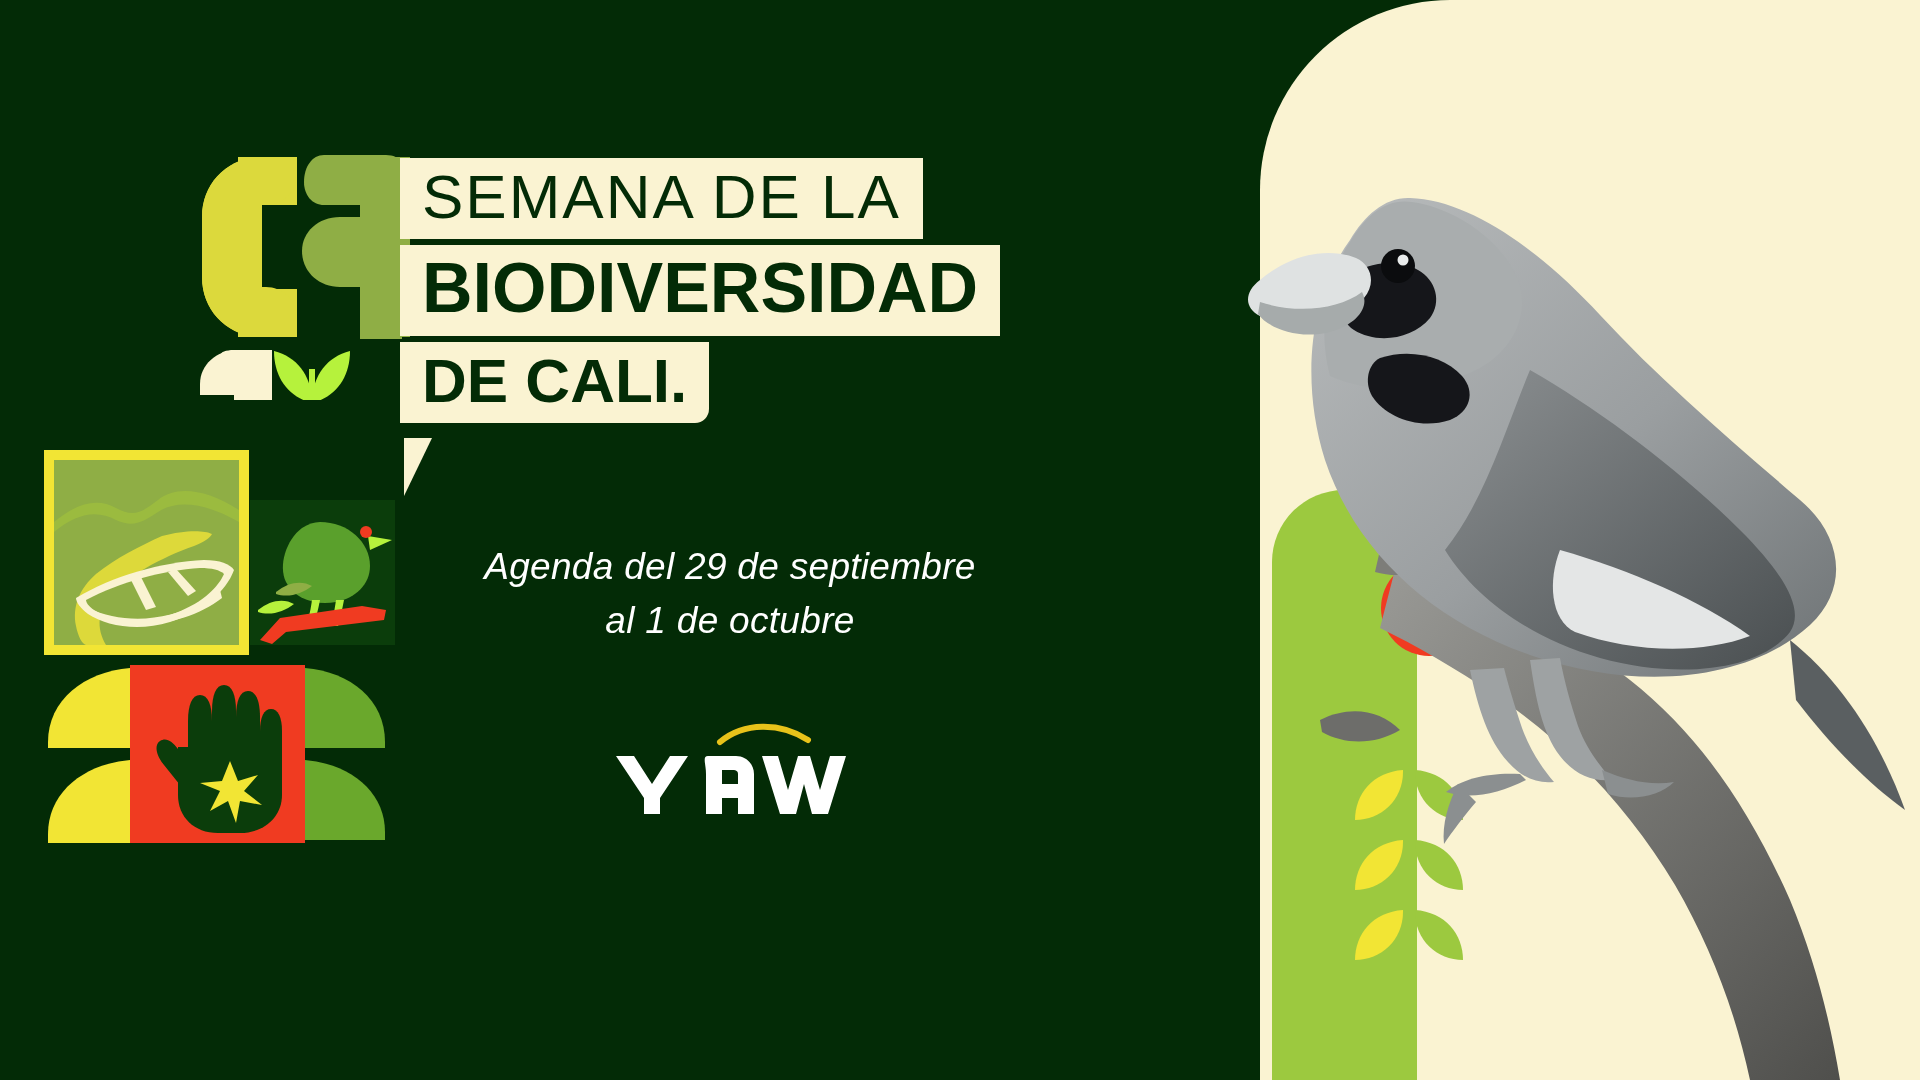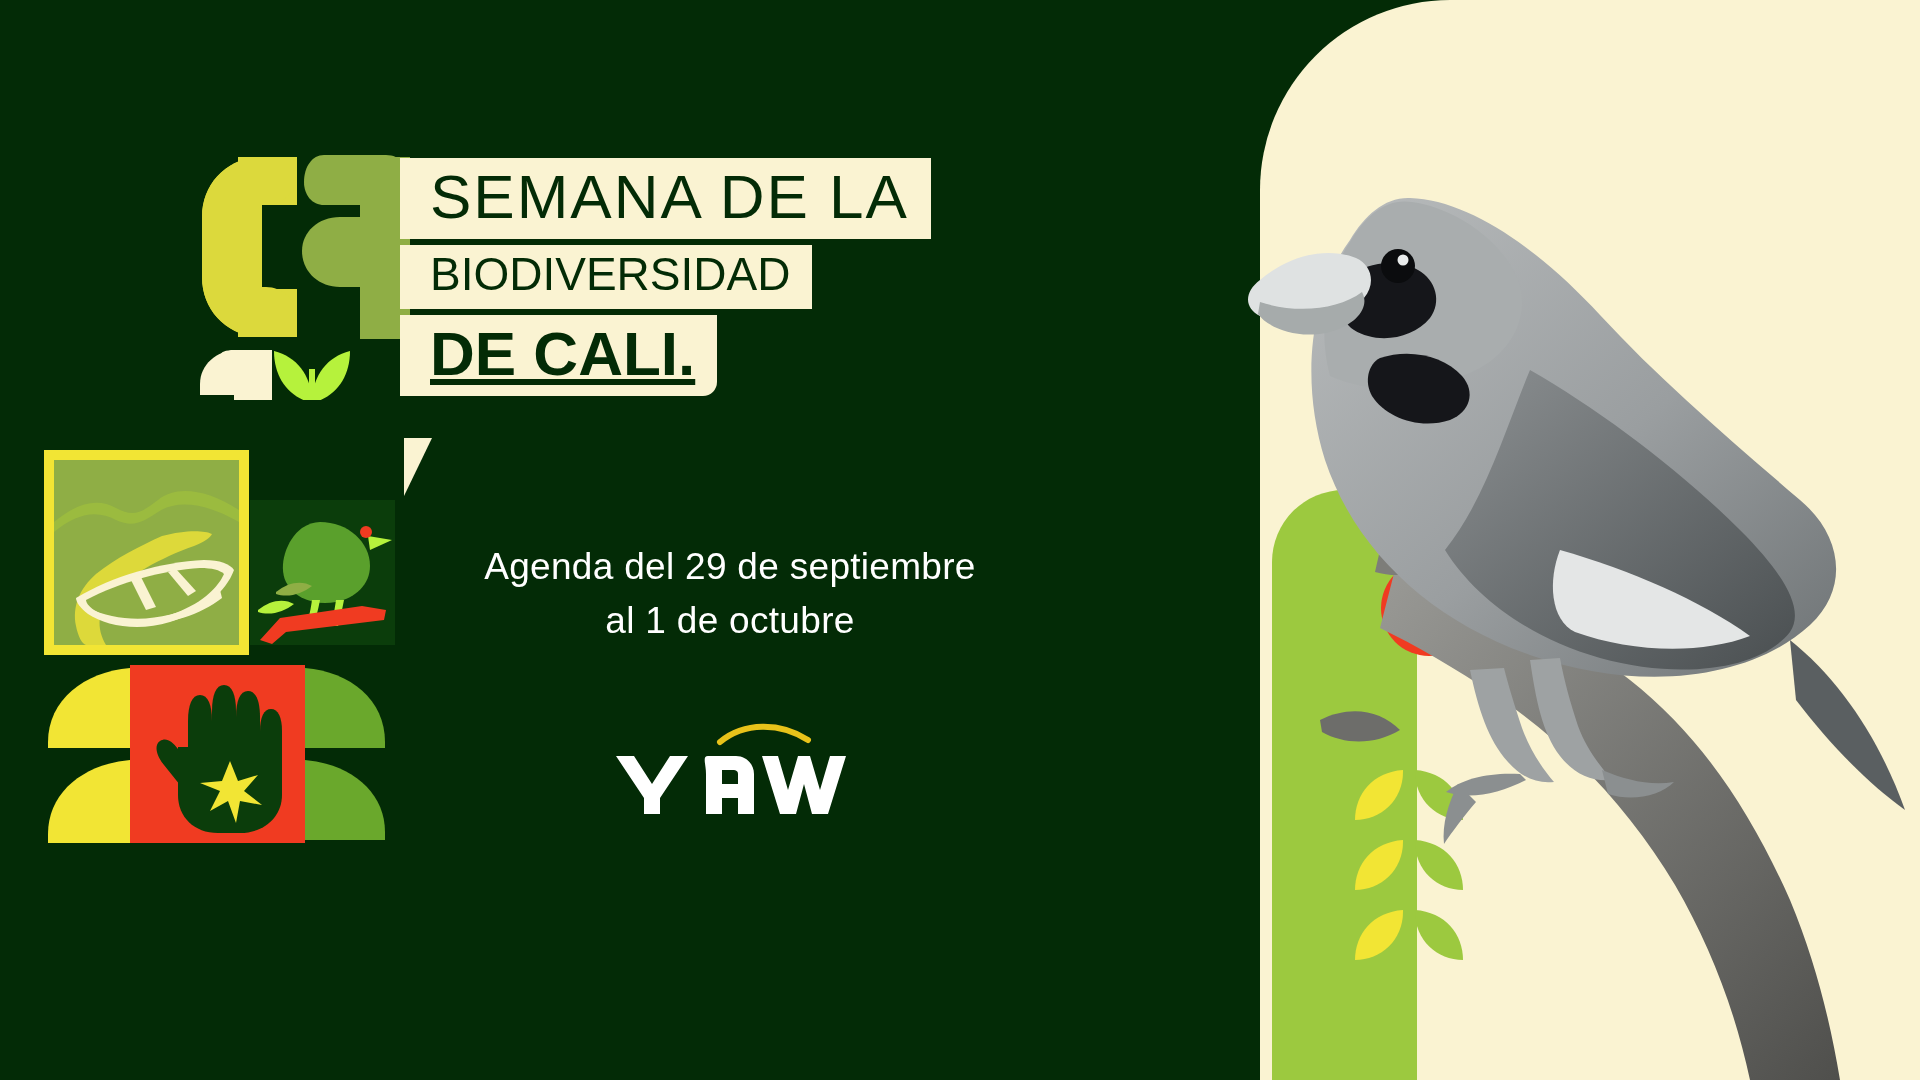--- a/index.html
+++ b/index.html
@@ -34,40 +34,40 @@
   .stalk{position:absolute; left:1345px; top:760px; width:130px; height:230px;}
 
   
   .logomark{position:absolute; left:200px; top:155px; width:215px; height:245px;}
   .logomark svg{display:block;width:100%;height:100%;}
 
   
   .headline{position:absolute; left:400px; top:158px; width:600px;}
   .hl-row{
     background:#faf3d2; color:#032b06;
-    padding:4px 22px 8px 30px; margin-bottom:6px;
+    padding:4px 22px 8px 22px; margin-bottom:6px;
     display:inline-block; white-space:nowrap;
   }
   .hl-1{font-size:62px; font-weight:400; letter-spacing:2px; line-height:1.12;}
-  .hl-2{font-size:46px; font-weight:400; letter-spacing:0px; line-height:1.12;}
+  .hl-2{font-size:70px; font-weight:700; letter-spacing:0px; line-height:1.12;}
   .hl-3{font-size:62px; font-weight:700; letter-spacing:0px; line-height:1.12;
-        border-bottom-right-radius:14px; position:relative;text-decoration:underline;}
+        border-bottom-right-radius:14px; position:relative;}
   .bubble-tail{
     position:absolute; left:404px; top:438px; width:0;height:0;
     border-left:28px solid #faf3d2;
     border-bottom:58px solid transparent;
   }
 
   
   .agenda{
     position:absolute; left:420px; top:540px; width:620px;
     text-align:center; color:#ffffff;
     font-size:37px; font-weight:300; line-height:1.45; letter-spacing:0.3px;
   }
-  .agenda div{white-space:nowrap;}
+  .agenda div{white-space:nowrap;font-style:italic;}
 
   
   .yawa{position:absolute; left:612px; top:718px; width:240px; height:100px;}
   .yawa svg{display:block;width:100%;height:100%;}
 
   
   .tile{position:absolute;}
   .tile svg{display:block;width:100%;height:100%;}
   .tile-boat{left:44px; top:450px; width:205px; height:205px;}
   .tile-bird{left:250px; top:500px; width:145px; height:145px;}

